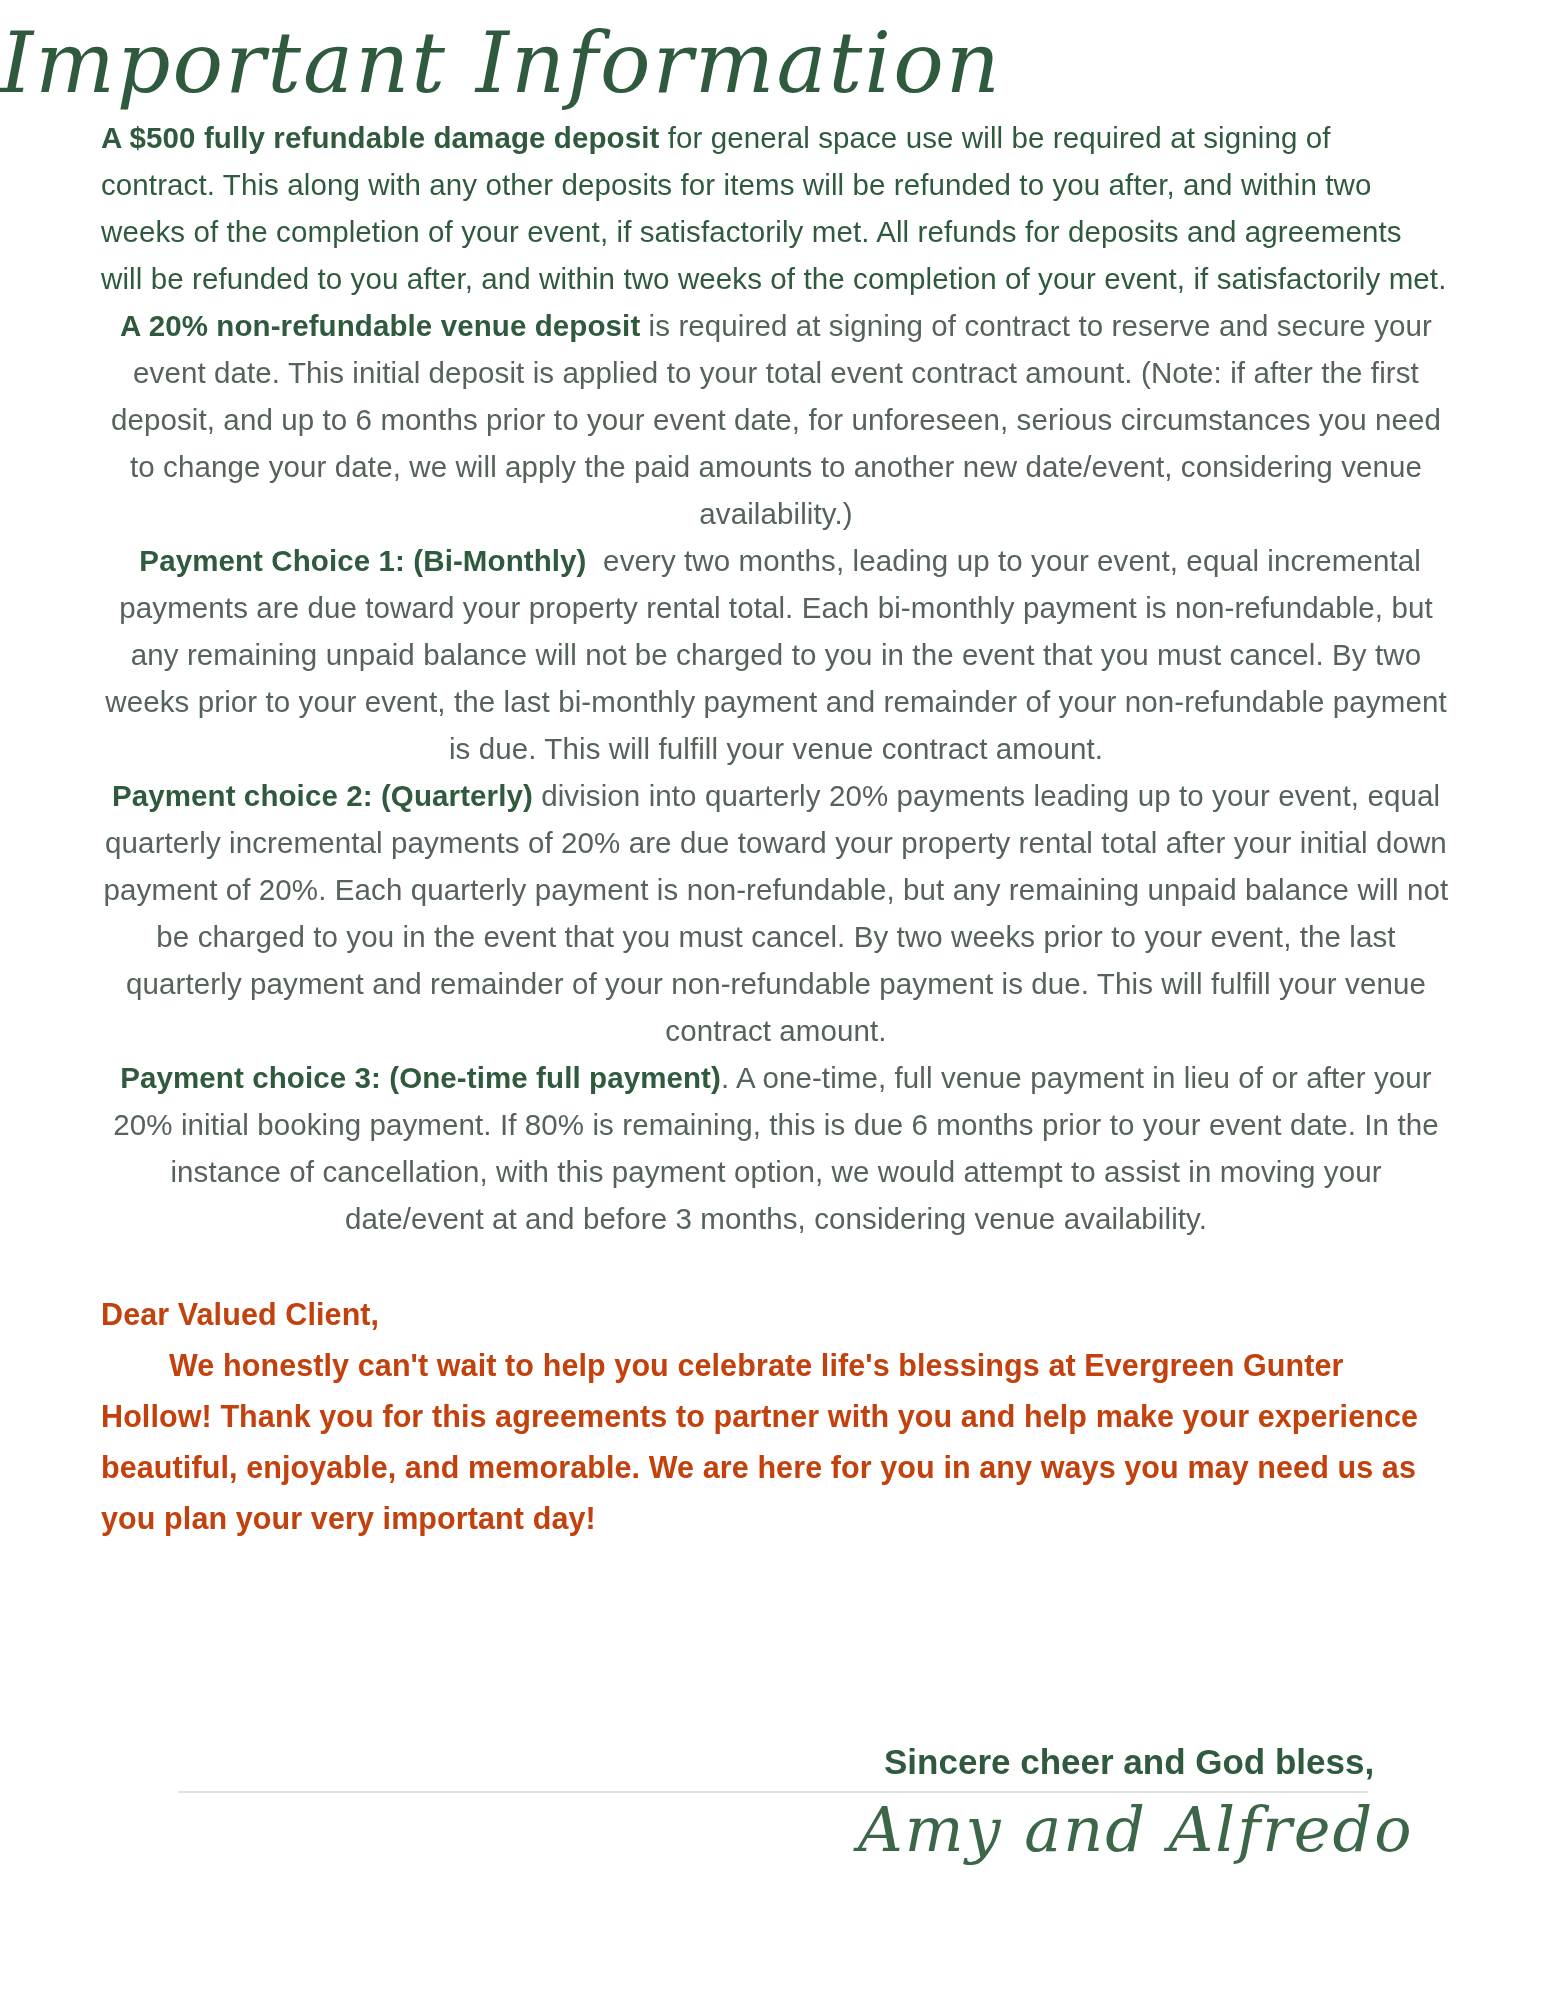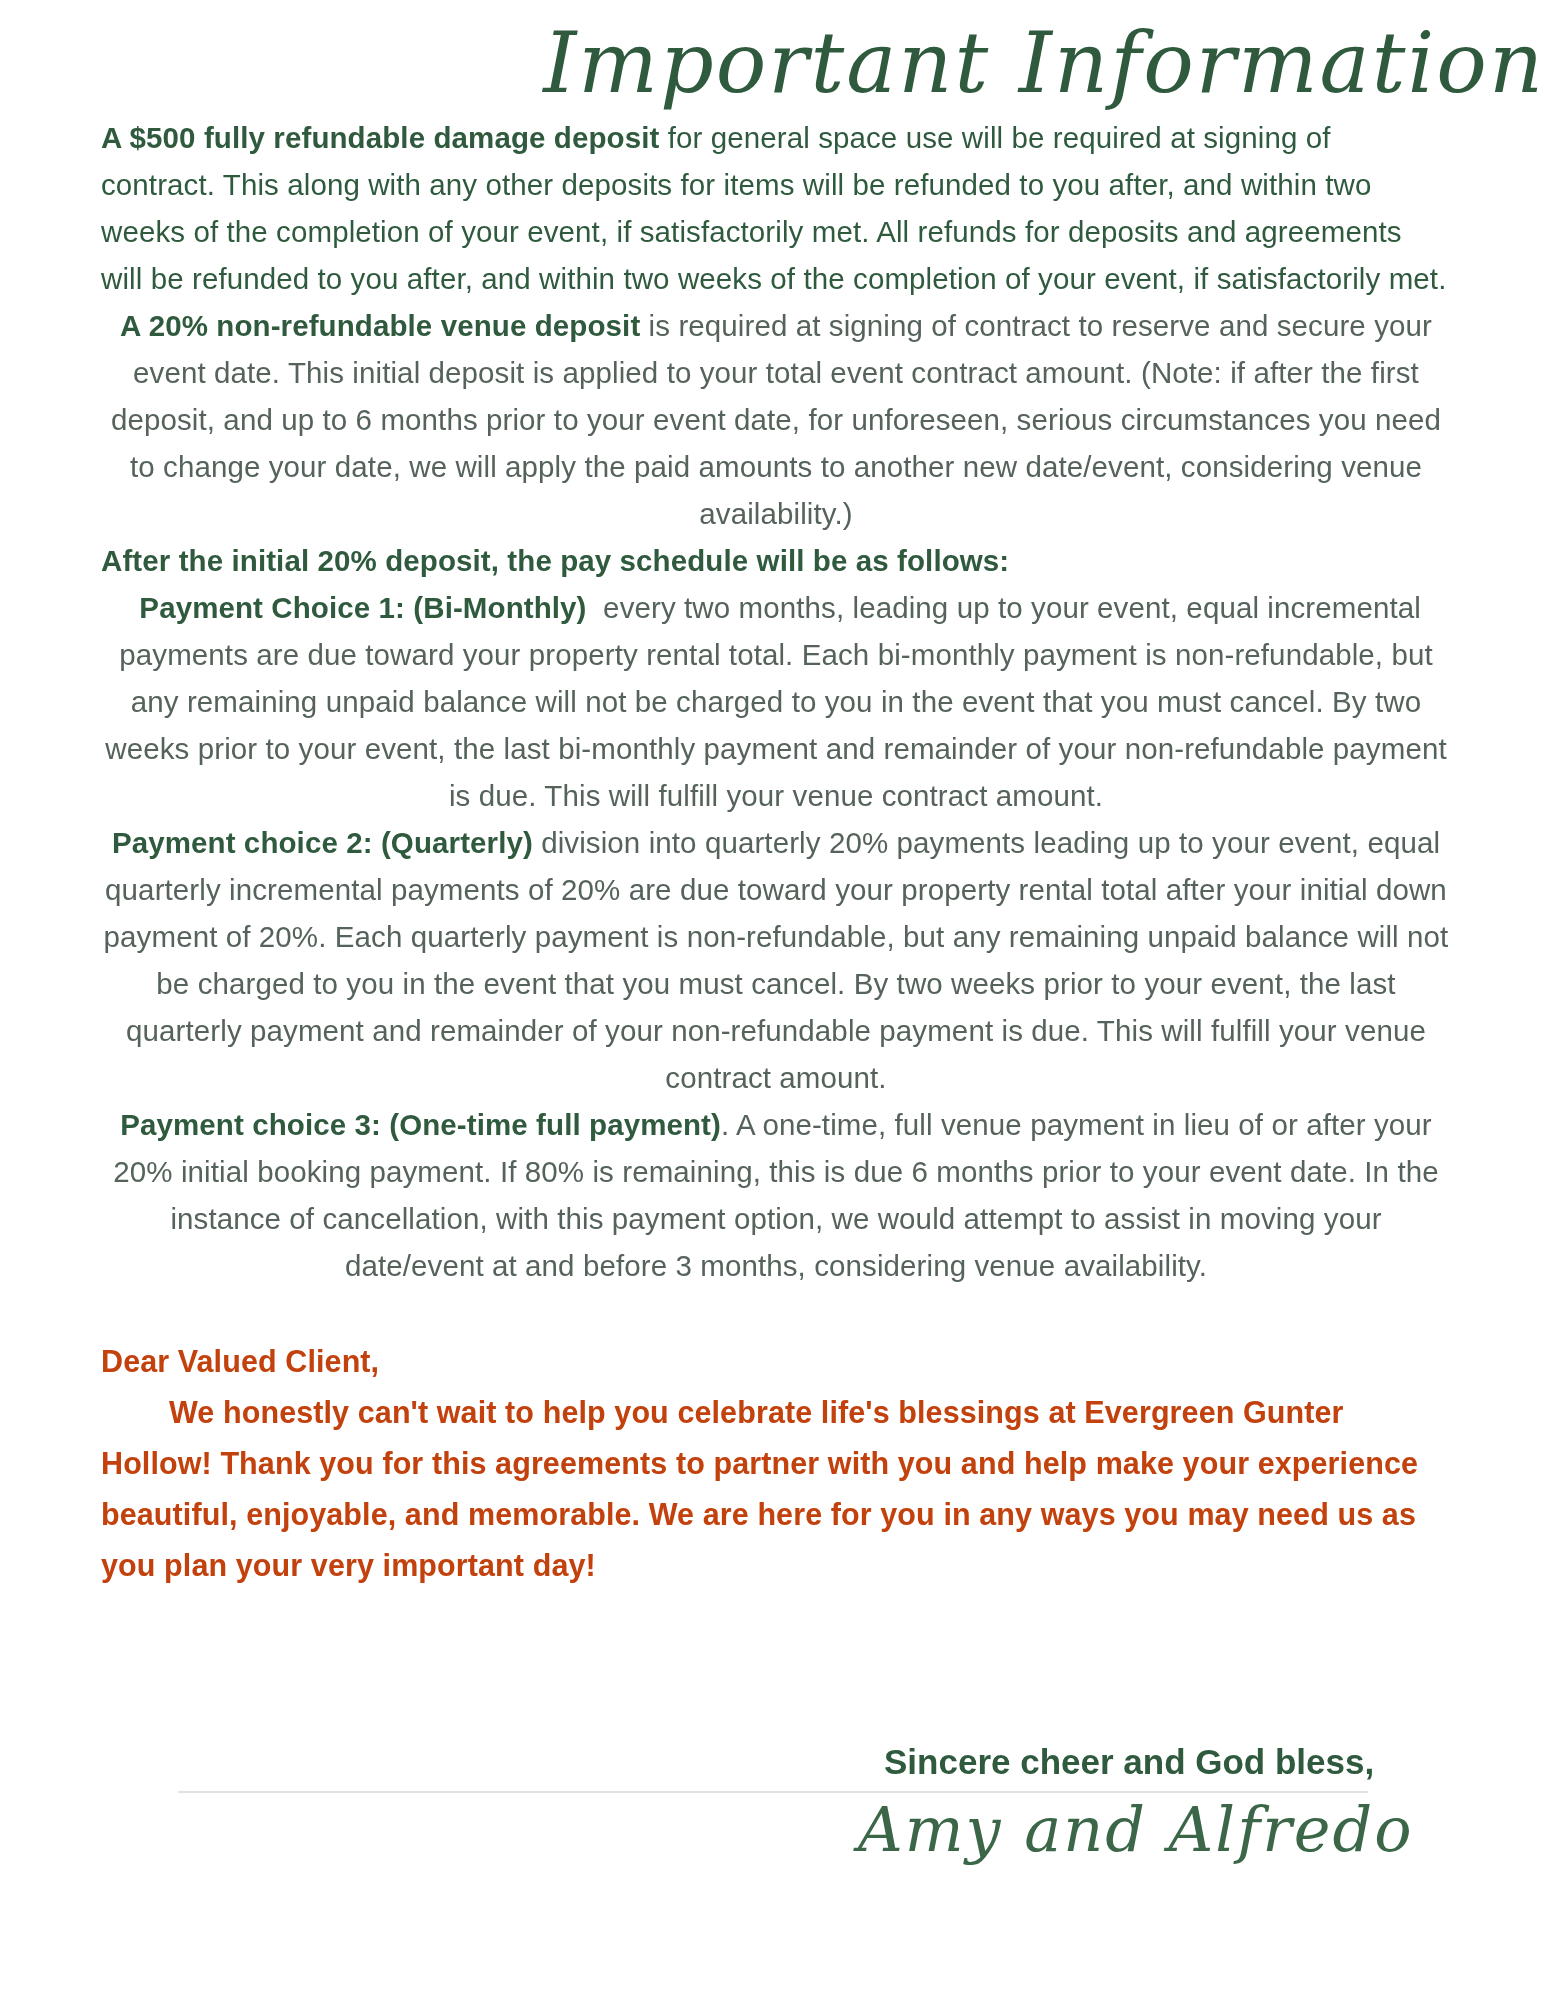--- a/index.html
+++ b/index.html
@@ -1,18 +1,18 @@
 <!DOCTYPE html>
 <html><head>
 <meta charset="utf-8">
 <style>
   html, body { margin:0; padding:0; background:#ffffff; }
   body { width:1545px; height:2000px; position:relative; overflow:hidden;
          font-family:"Liberation Sans", sans-serif; color:#4b5c52; }
-  .title { position:absolute; left:0; width:1545px; top:8px; text-align:right;
+  .title { position:absolute; left:0; width:1545px; top:8px; text-align:left;
            font-family:"DejaVu Serif", serif; font-style:italic; font-weight:normal;
            font-size:84px; color:#2f5a3e; letter-spacing:2px; line-height:110px; }
   .content { position:absolute; left:101px; top:114px; width:1350px;
              font-size:29.5px; line-height:47px; letter-spacing:0.1px; }
   .content p { margin:0; }
   .b { font-weight:bold; color:#2f5a3e; }
   .lead { color:#2f5a3e; }
   .reg { color:#55635a;text-align:center; }
   .gap { height:47px; }
   .letter { color:#c2410c; font-weight:bold; font-size:30.5px; line-height:51px; }
@@ -27,21 +27,20 @@
 
 <div class="title">Important Information</div>
 
 <div class="content">
   <p class="lead">
     <span class="b">A $500 fully refundable damage deposit</span><span> for general space use will be required at signing of contract. This along with any other deposits for items will be refunded to you after, and within two weeks of the completion of your event, if satisfactorily met. All refunds for deposits and agreements will be refunded to you after, and within two weeks of the completion of your event, if satisfactorily met.</span>
   </p>
   <p class="reg">
     <span class="b">A 20% non-refundable venue deposit</span><span> is required at signing of contract to reserve and secure your event date. This initial deposit is applied to your total event contract amount. (Note: if after the first deposit, and up to 6 months prior to your event date, for unforeseen, serious circumstances you need to change your date, we will apply the paid amounts to another new date/event, considering venue availability.)</span>
   </p>
-  <p class="b">After the initial 20% deposit, the pay schedule will be as follows:</p>
   <p class="reg" style="white-space:pre-wrap;">&nbsp;<span class="b">Payment Choice 1: (Bi-Monthly)</span><span>  every two months, leading up to your event, equal incremental payments are due toward your property rental total. Each bi-monthly payment is non-refundable, but any remaining unpaid balance will not be charged to you in the event that you must cancel. By two weeks prior to your event, the last bi-monthly payment and remainder of your non-refundable payment is due. This will fulfill your venue contract amount.</span></p>
   <p class="reg">
     <span class="b">Payment choice 2: (Quarterly)</span><span> division into quarterly 20% payments leading up to your event, equal quarterly incremental payments of 20% are due toward your property rental total after your initial down payment of 20%. Each quarterly payment is non-refundable, but any remaining unpaid balance will not be charged to you in the event that you must cancel. By two weeks prior to your event, the last quarterly payment and remainder of your non-refundable payment is due. This will fulfill your venue contract amount.</span>
   </p>
   <p class="reg">
     <span class="b">Payment choice 3: (One-time full payment)</span><span>. A one-time, full venue payment in lieu of or after your 20% initial booking payment. If 80% is remaining, this is due 6 months prior to your event date. In the instance of cancellation, with this payment option, we would attempt to assist in moving your date/event at and before 3 months, considering venue availability.</span>
   </p>
   <div class="gap"></div>
   <p class="letter">Dear Valued Client,</p>
   <p class="letter indent-first" style="text-indent:68px;"><span>We honestly can't wait to help you celebrate life's blessings at Evergreen Gunter Hollow! Thank you for this agreements to partner with you and help make your experience beautiful, enjoyable, and memorable. We are here for you in any ways you may need us as you plan your very important day!</span></p>

